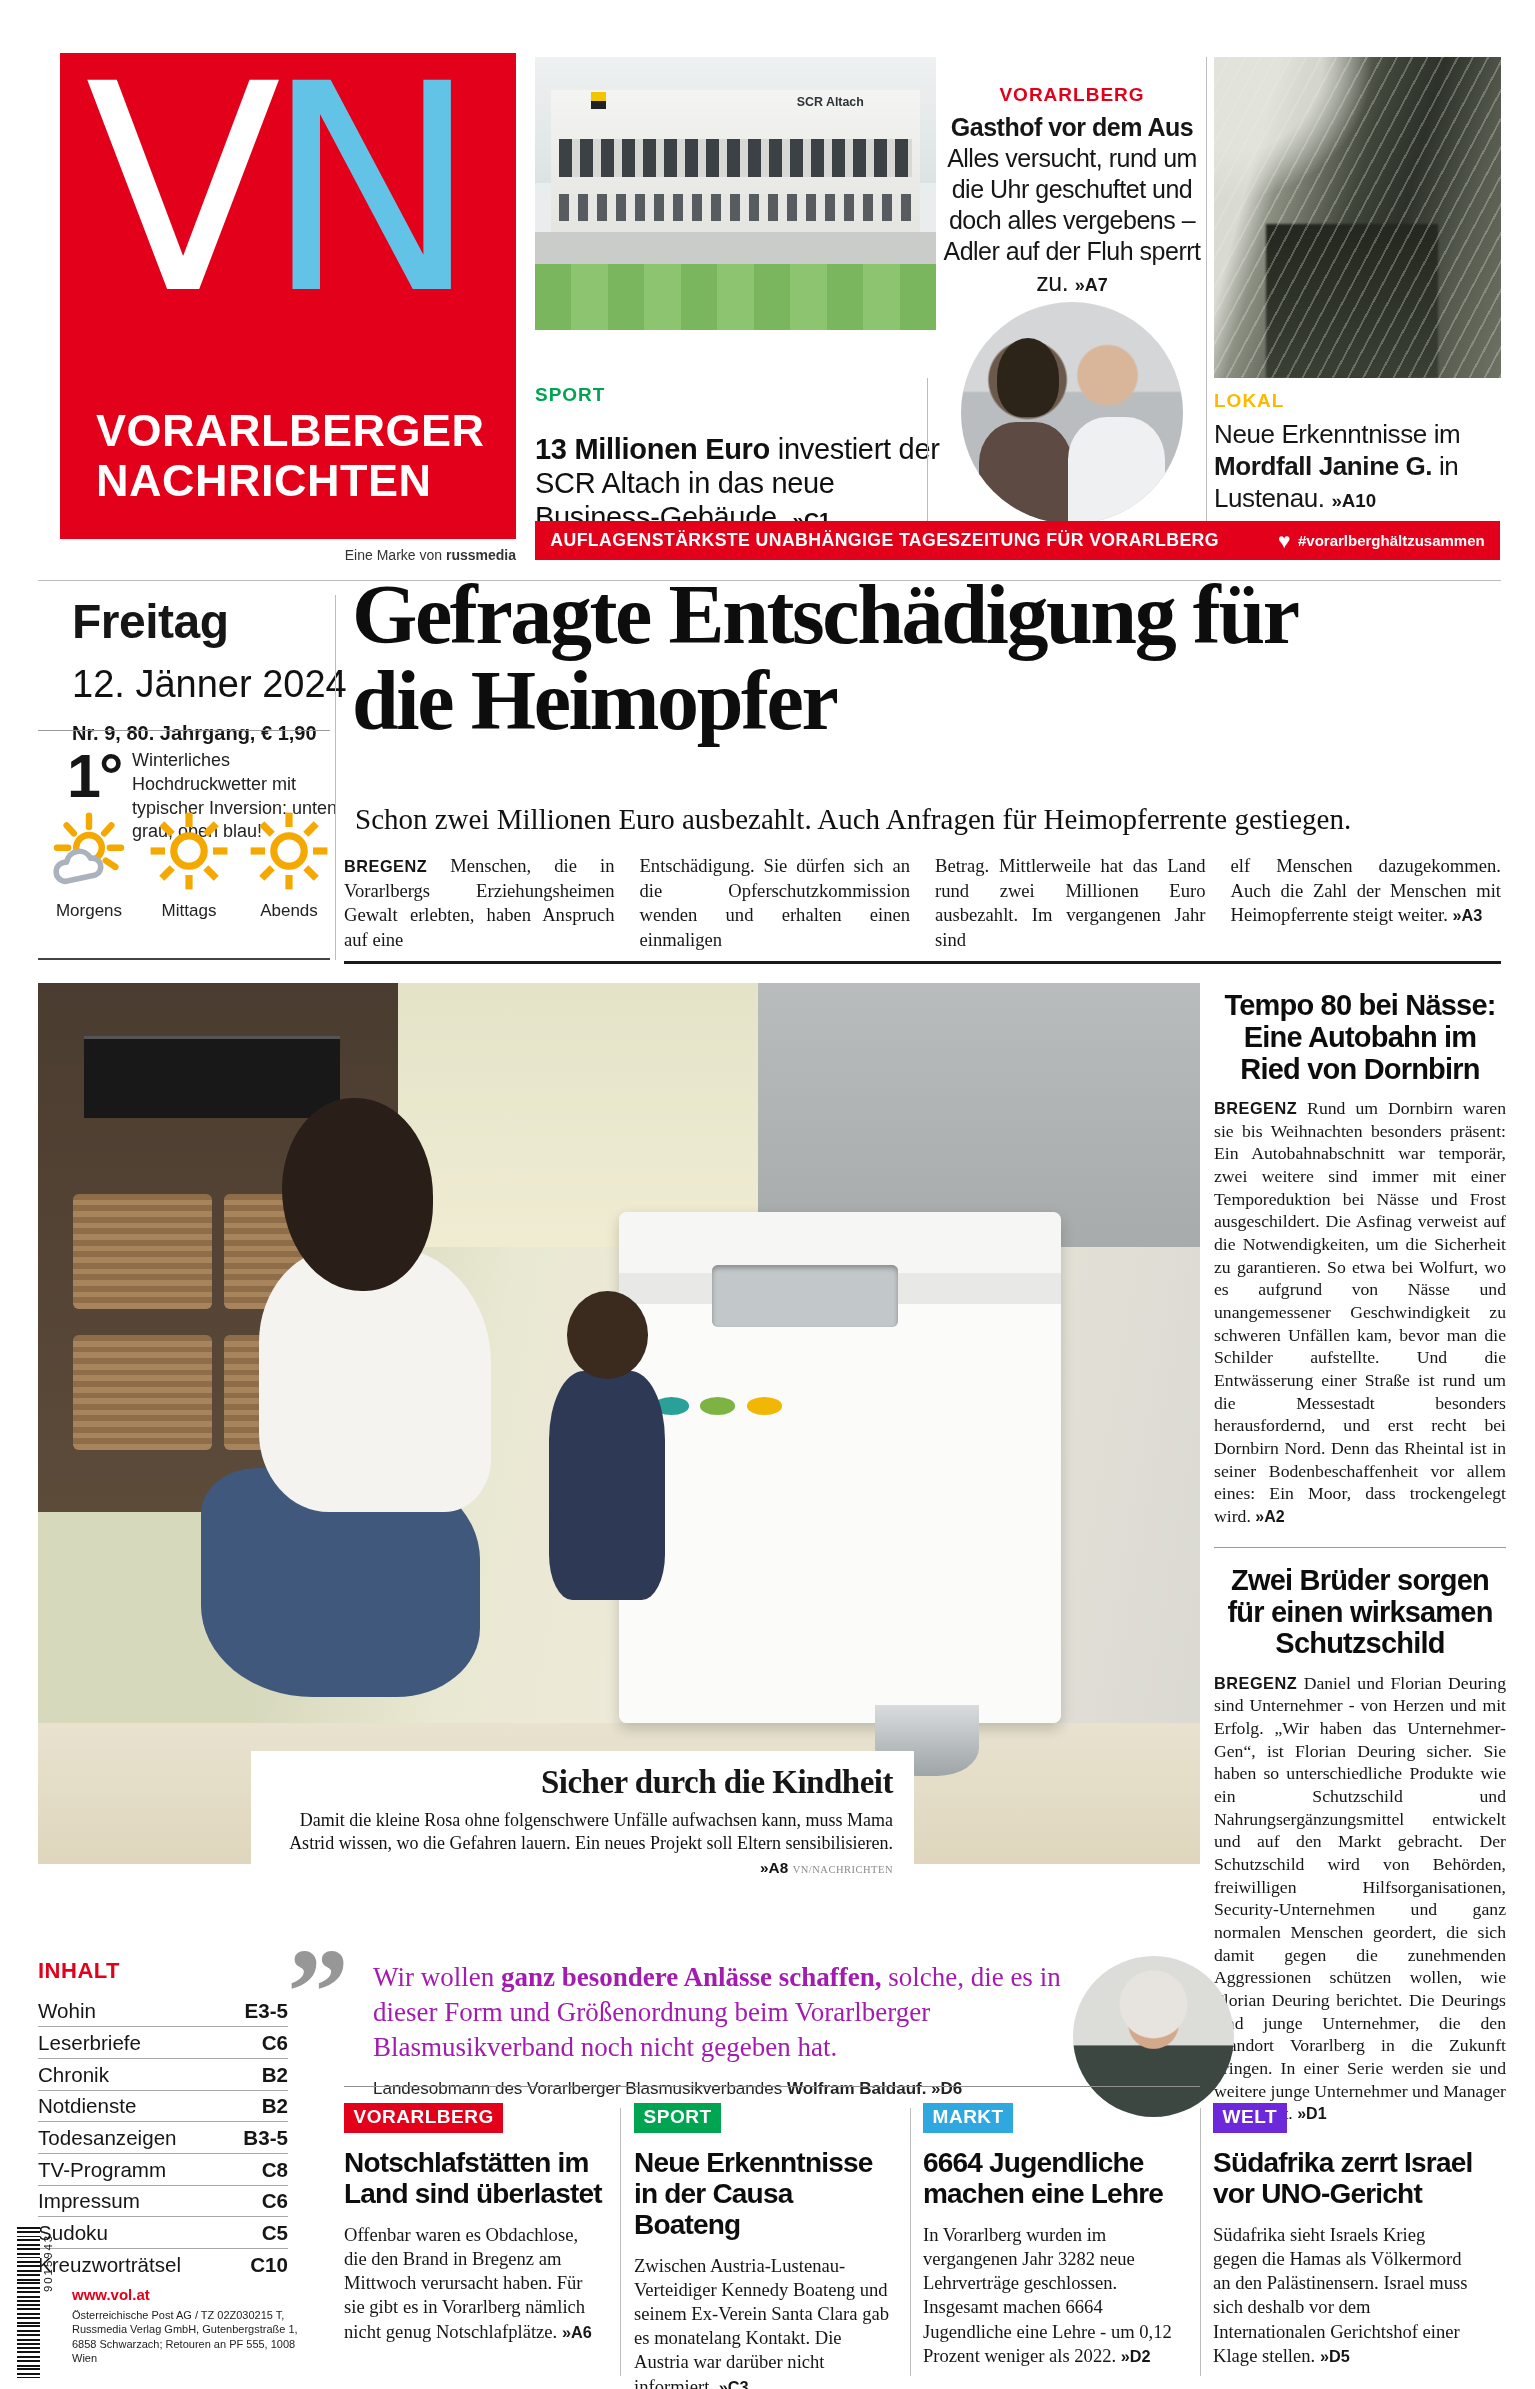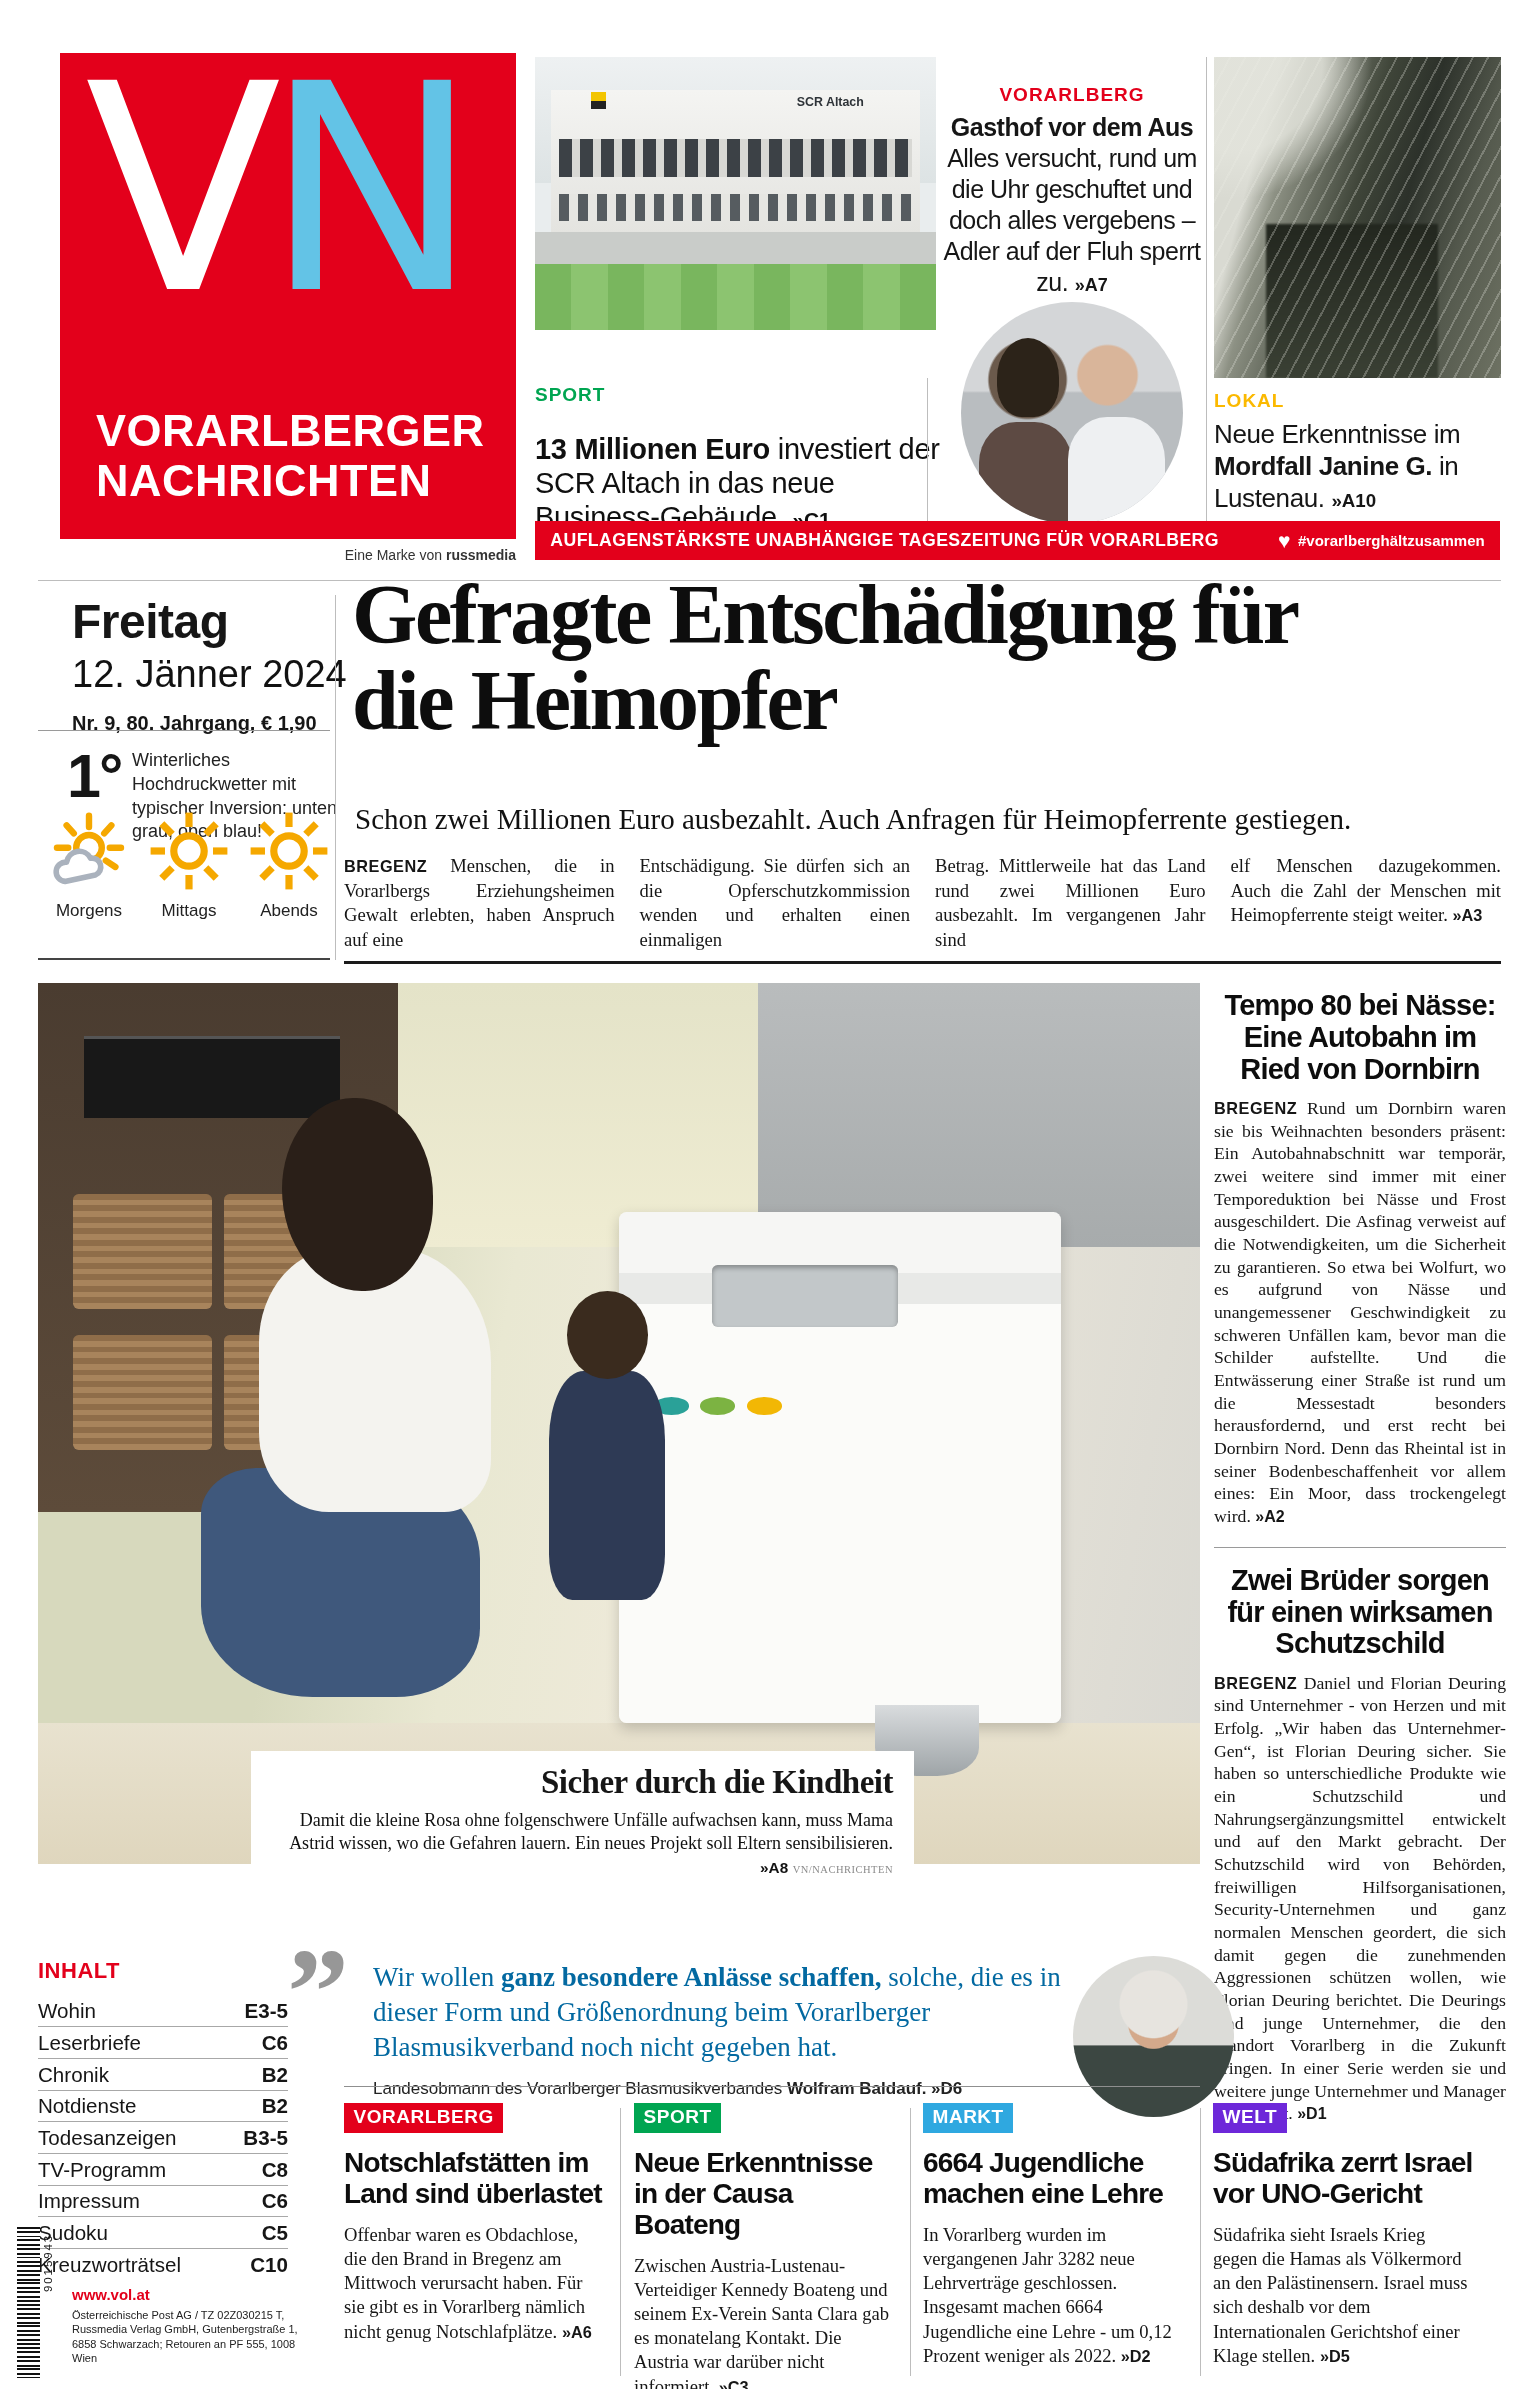--- a/index.html
+++ b/index.html
@@ -55,21 +55,21 @@
   .banner{left:535px;top:521px;width:965px;height:39px;background:#e3001b;color:#fff;
           display:flex;align-items:center;justify-content:space-between;padding:0 15.3px;box-sizing:border-box;}
   .banner-text{font-size:17.7px;font-weight:bold;letter-spacing:0.4px;}
   .banner-right{display:flex;align-items:center;gap:7.6px;}
   .heart{font-size:21px;line-height:1;color:#fff;}
   .hashtag{font-size:15px;font-weight:bold;}
   
   .hr-masthead{left:38px;top:580px;width:1463px;height:1px;}
   .dateblock{left:72px;top:598px;}
   .day{font-size:48px;font-weight:bold;letter-spacing:-0.5px;line-height:1;}
-  .date{font-size:38px;font-weight:normal;line-height:1.15;margin-top:7px;color:#111;}
+  .date{font-size:38px;font-weight:normal;line-height:1.15;margin-top:17px;color:#111;}
   .issue{font-size:20px;font-weight:bold;margin-top:15.3px;}
   .hr-date{left:38px;top:730px;width:292px;height:1px;background:#9a9a9a;}
   .temp{left:67px;top:746px;font-size:61px;font-weight:bold;line-height:1;letter-spacing:-1.9px;}
   .wdesc{left:132px;top:749px;width:212px;font-size:18px;line-height:1.32;color:#222;}
   .wrow{left:43px;top:811px;width:292px;display:flex;justify-content:space-between;}
   .wcell{width:92px;text-align:center;}
   .wcell svg{width:80px;height:80px;}
   .wlabel{font-size:17px;margin-top:5.7px;color:#222;}
   .v-rule-date{left:335px;top:595px;width:1px;height:365px;}
   .hr-weather{left:38px;top:958px;width:292px;height:1.9px;background:#444;}
@@ -112,21 +112,21 @@
   
   .inhalt{left:38px;top:1958px;width:250px;}
   .inhalt-title{color:#e3001b;font-weight:bold;font-size:22px;letter-spacing:0.5px;}
   .inhalt-row{display:flex;justify-content:space-between;font-size:20.6px;padding:3.8px 0 2.9px;border-bottom:1px solid #a8a8a8;}
   .inhalt-row:last-child{border-bottom:none;}
   .inhalt-row .pg{font-weight:bold;}
   .inhalt-list{margin-top:11.5px;}
   
   .quote{left:287px;top:1960px;width:918px;}
   .qmark{position:absolute;left:0;top:-29px;font-size:124px;color:#979797;font-weight:bold;line-height:1;}
-  .qtext{margin-left:86px;width:746px;font-size:27px;line-height:1.3;color:#0369a1;}
+  .qtext{margin-left:86px;width:746px;font-size:27px;line-height:1.3;color:#a21caf;}
   .qattr{margin-left:86px;margin-top:13.4px;font-size:17px;color:#222;font-family:"Liberation Sans",sans-serif;}
   .baldauf{left:1073px;top:1956px;width:161px;height:161px;border-radius:50%;overflow:hidden;
      background:radial-gradient(circle at 50% 30%,#e7e4df 0 24%,transparent 25%),
                 radial-gradient(circle at 50% 42%,#d4a98b 0 20%,transparent 21%),
                 linear-gradient(180deg,#dcdcd8 0 55%,#3c4742 56%);}
   .hr-quote{left:344px;top:2086px;width:856px;height:1px;background:#8f8f8f;}
   
   .bsec{top:2103px;width:260px;}
   .bsec-label{display:inline-block;color:#fff;font-weight:bold;font-size:19px;letter-spacing:0.5px;padding:2.9px 9.6px 4.8px;}
   .bg-red{background:#e3001b;} .bg-green{background:#00a551;}

